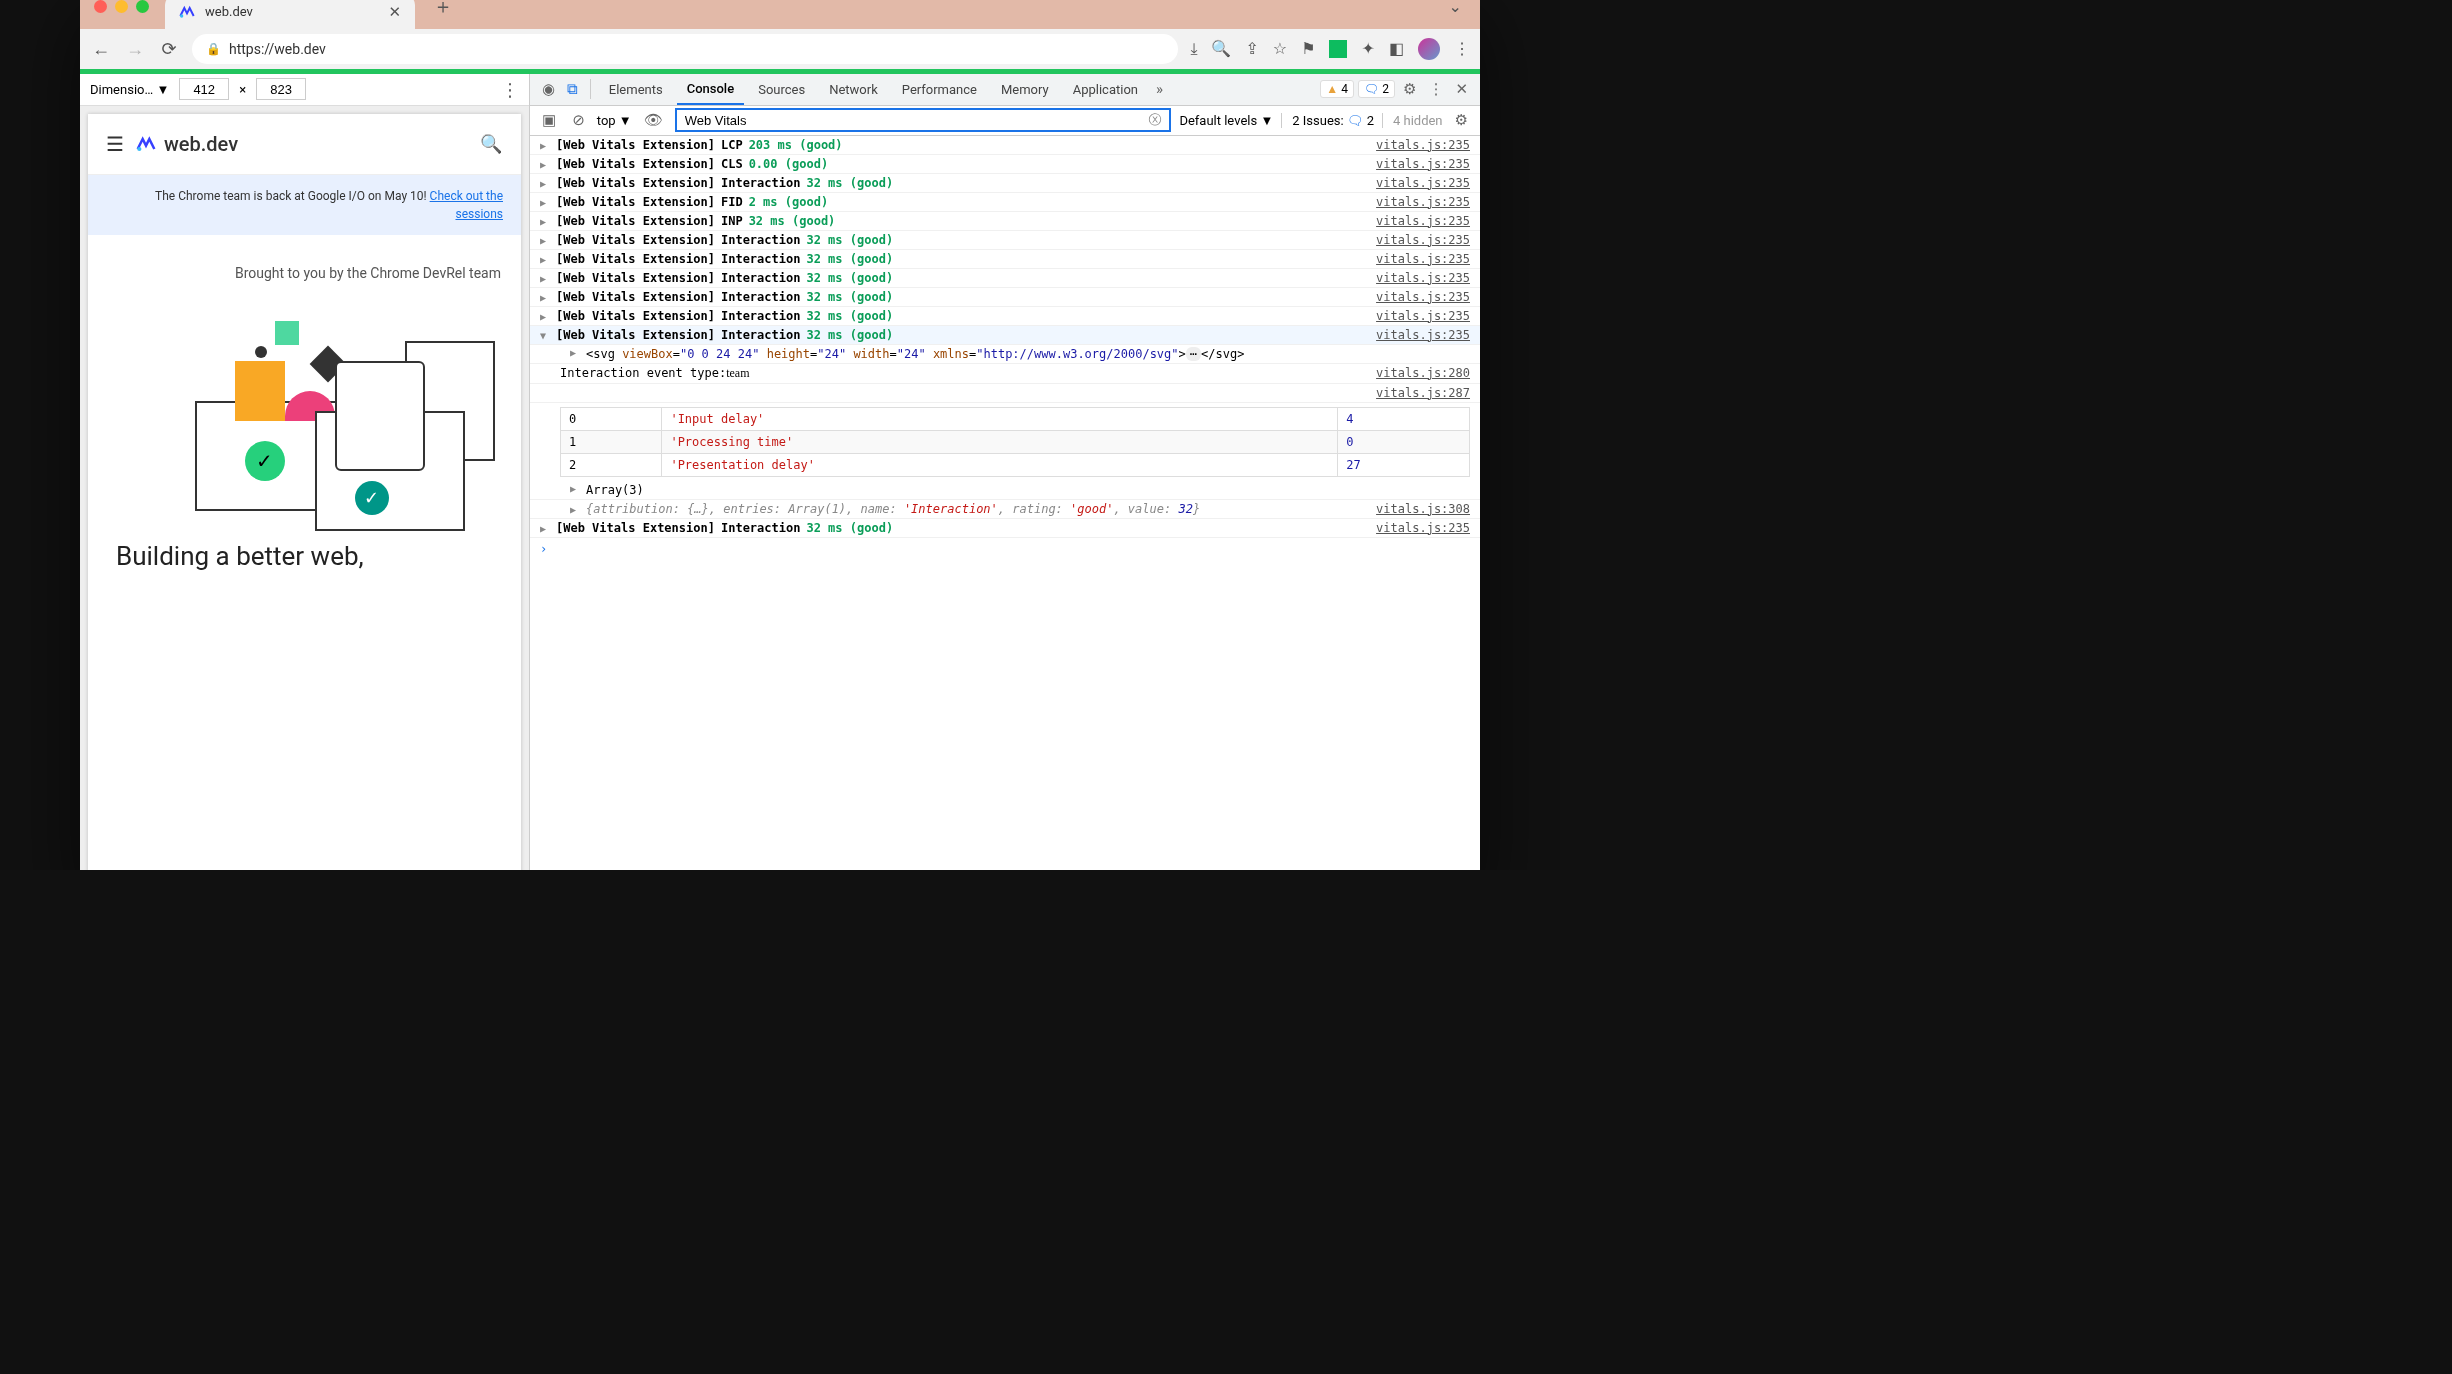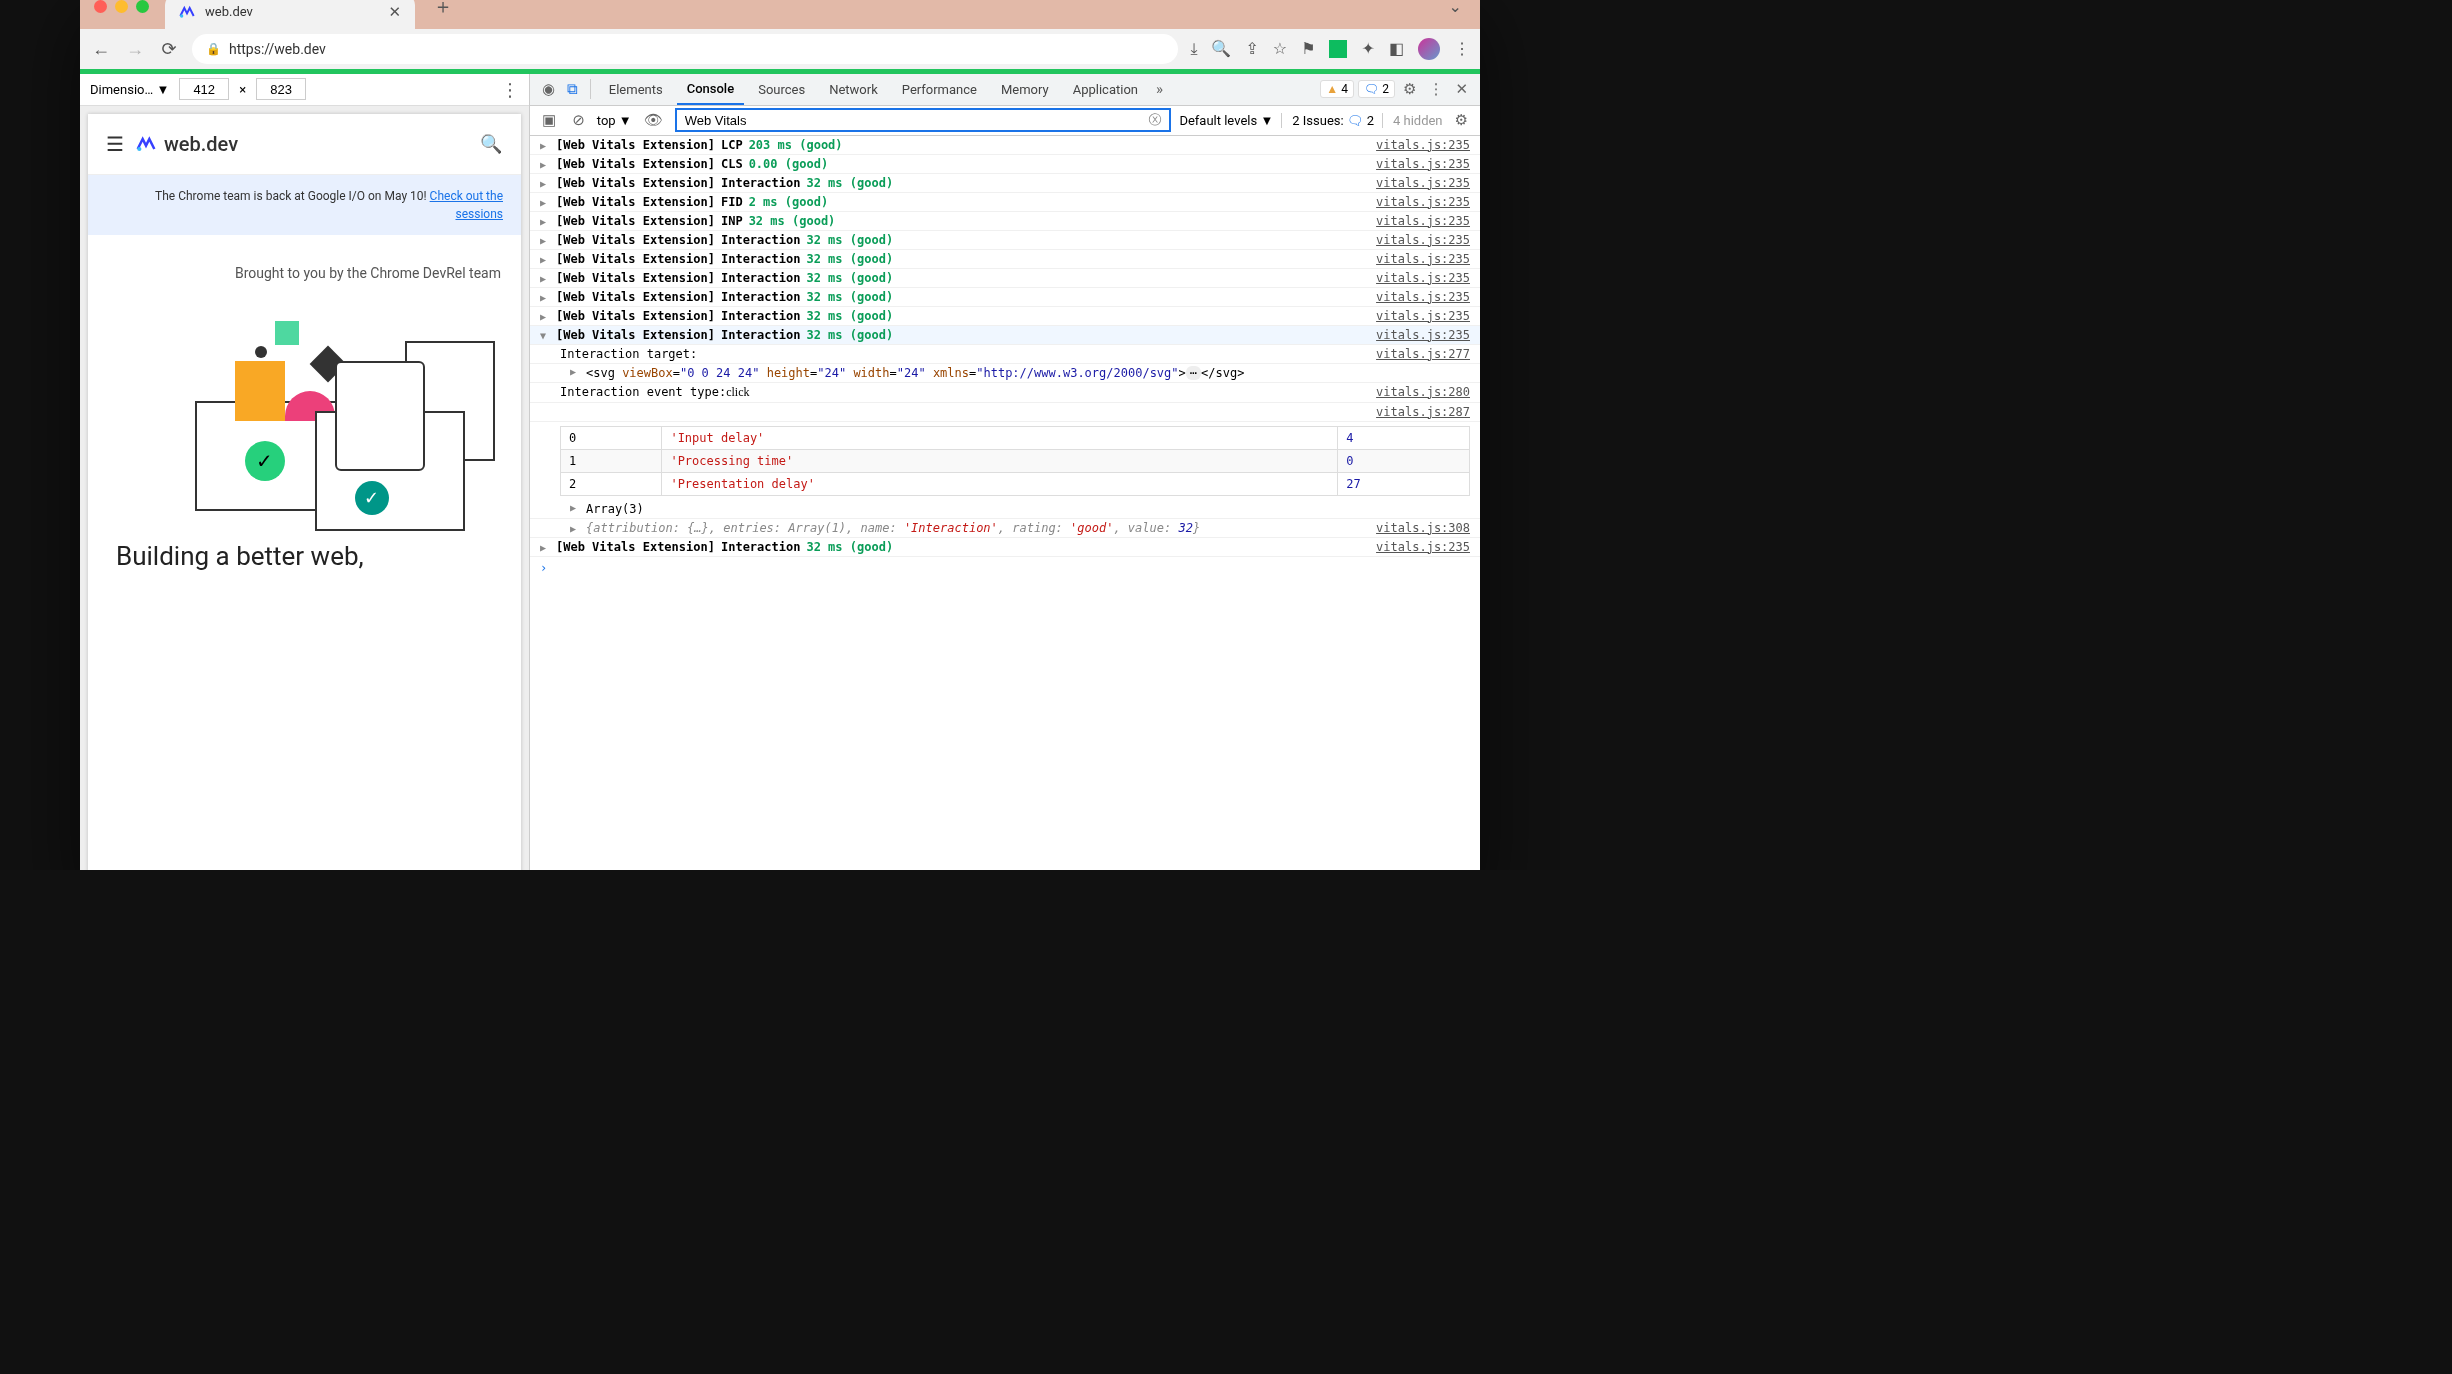--- a/index.html
+++ b/index.html
@@ -435,30 +435,26 @@
             <a class="con-src">vitals.js:235</a>
           </div>
           <div class="con-line expanded-row">
             <span class="expander">▼</span>
             <span class="con-label">[Web Vitals Extension]</span>
             <span class="con-metric">Interaction</span>
             <span class="con-val">32 ms (good)</span>
             <a class="con-src">vitals.js:235</a>
           </div>
           <div class="con-sub-line">
-            <span>Interaction target:</span>
-            <a class="con-src">vitals.js:277</a>
-          </div>
-          <div class="con-sub-line">
             <span class="expander" style="margin-left:10px">▶</span>
             <span class="svg-code">&lt;svg <span class="attr">viewBox</span>=<span class="str">"0 0 24 24"</span> <span class="attr">height</span>=<span class="str">"24"</span> <span class="attr">width</span>=<span class="str">"24"</span> <span class="attr">xmlns</span>=<span class="str">"http://www.w3.org/2000/svg"</span>&gt;<span style="background:#eee;border-radius:6px;padding:0 4px">⋯</span>&lt;/svg&gt;</span>
           </div>
           <div class="con-sub-line">
             <span>Interaction event type: </span>
-            <span style="font-family:Menlo">click</span>
+            <span style="font-family:Menlo">team</span>
             <a class="con-src">vitals.js:280</a>
           </div>
           <div class="con-sub-line">
             <span></span>
             <a class="con-src">vitals.js:287</a>
           </div>
           <table class="con-table">
             <tbody>
               <tr>
                 <td>0</td>

